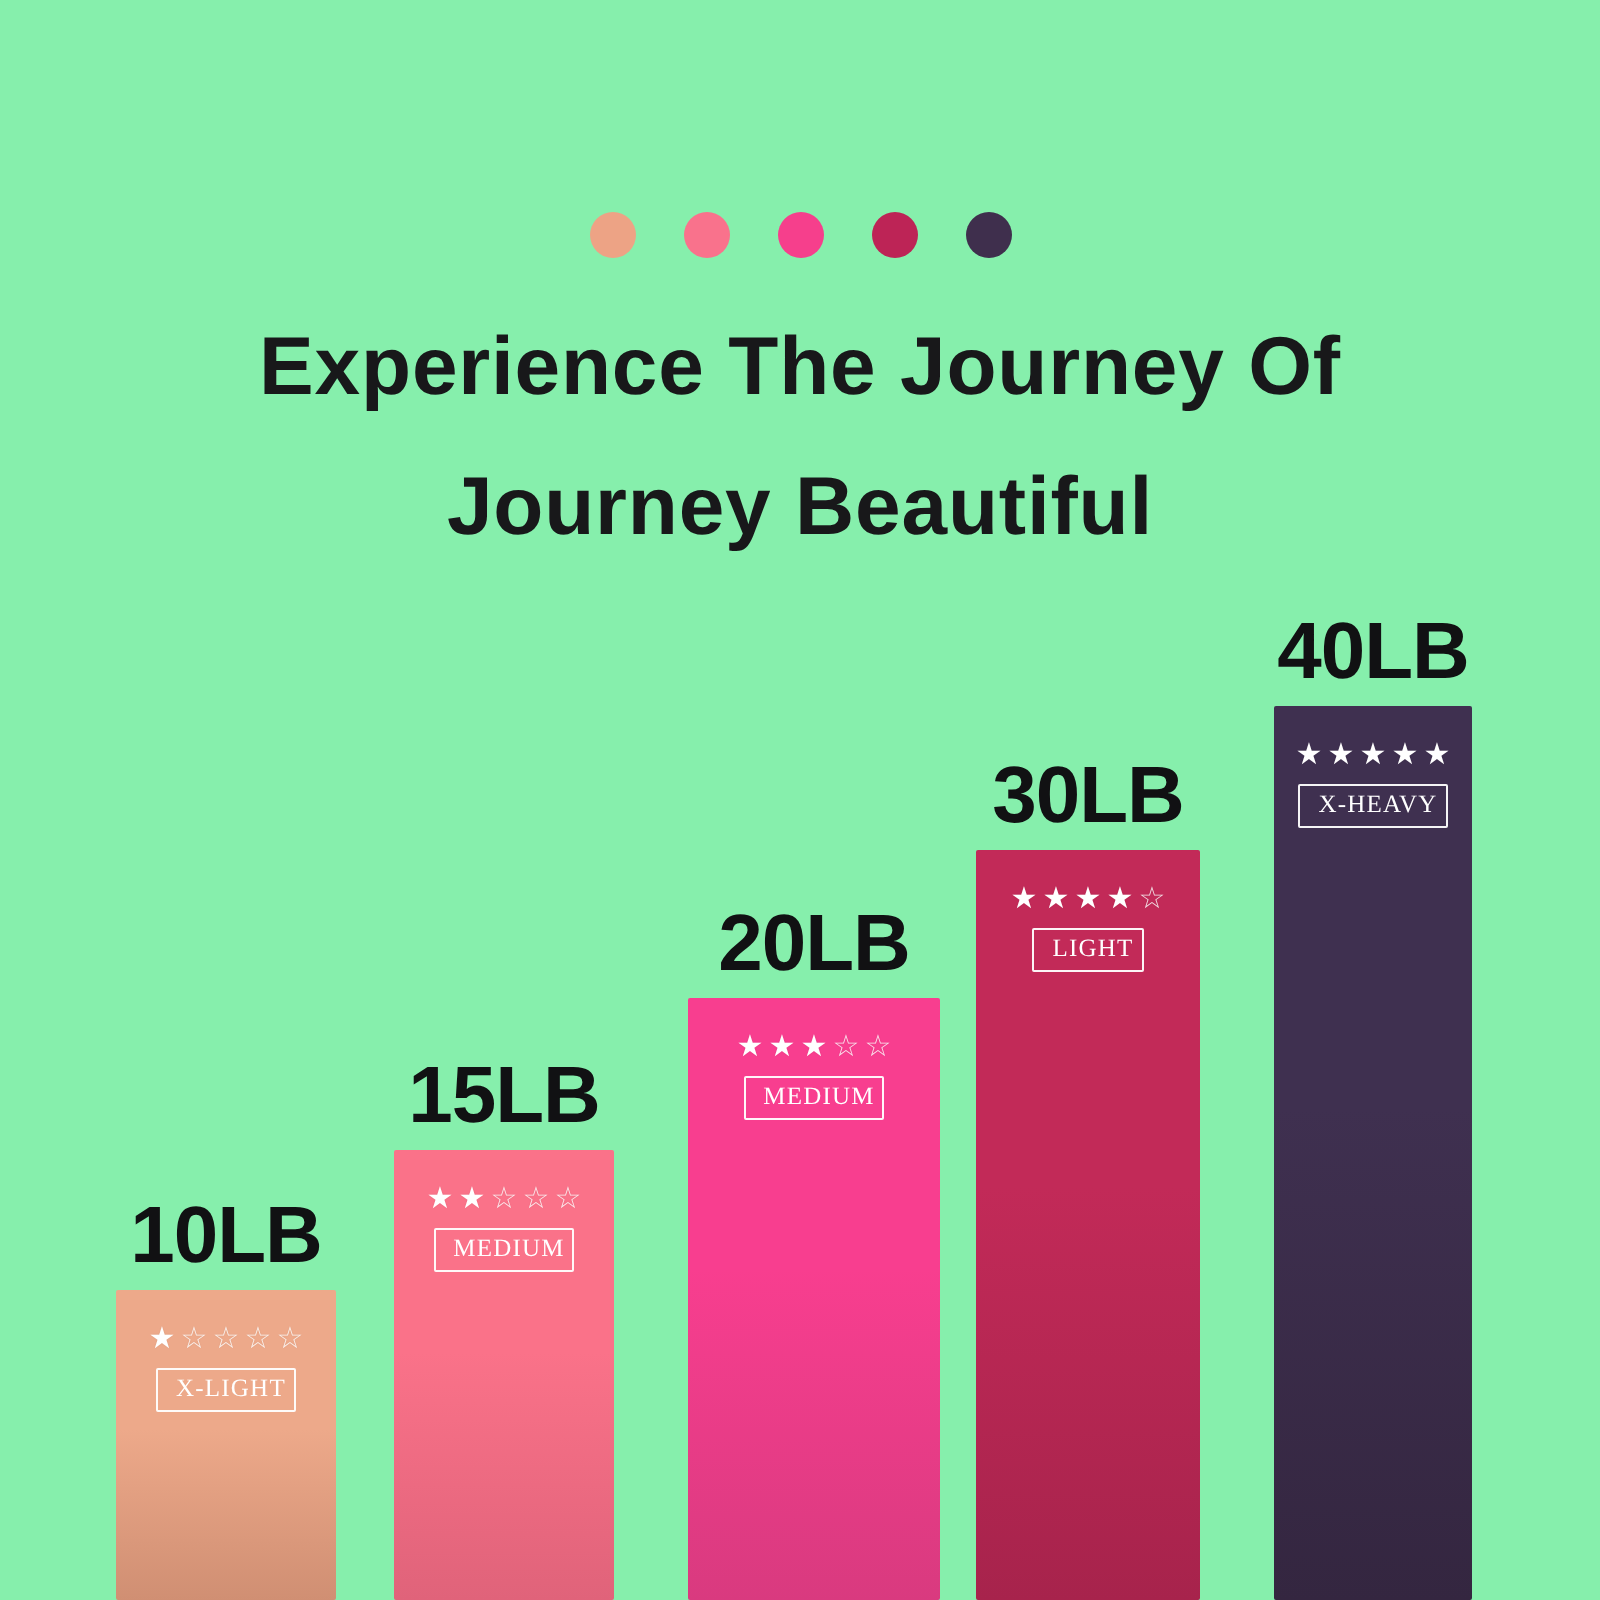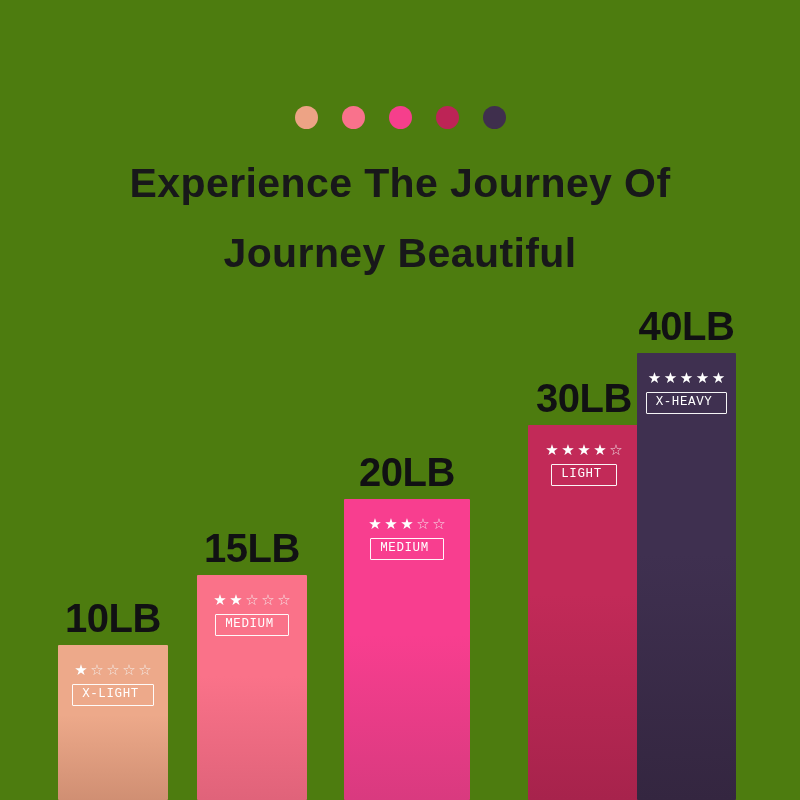--- a/index.html
+++ b/index.html
@@ -14,21 +14,21 @@
     font-family: "Liberation Sans", sans-serif;
     position: relative;
   }
 
   #infographic {
     position: absolute;
     left: 0;
     top: 0;
     width: 800px;
     height: 800px;
-    background: #4d7c0f;
+    background: #86efac;
     overflow: hidden;
   }
 
   
   #dot-row {
     position: absolute;
     left: 0;
     top: 104px;
     width: 800px;
     height: 26px;
@@ -131,25 +131,25 @@
   .star.empty {
     color: rgba(255,255,255,0.82);
   }
 
   .level-badge {
     border: 1.6px solid rgba(255,255,255,0.95);
     color: #ffffff;
     font-size: 12.5px;
     font-weight: normal;
     letter-spacing: 0.6px;
-    padding: 3px 14px 4px 9px;
+    padding: 3px 4px 4px 9px;
     line-height: 1;
     white-space: nowrap;
     border-radius: 1px;
-    font-family: Liberation Mono, monospace;
+    font-family: Liberation Serif, serif;
   }
 
   
   .bar-fade {
     position: absolute;
     left: 0;
     bottom: 0;
     width: 100%;
     height: 10px;
     pointer-events: none;
@@ -215,21 +215,21 @@
               <span class="star">★</span>
               <span class="star">★</span>
               <span class="star empty">☆</span>
               <span class="star empty">☆</span>
             </div>
             <div class="level-badge">MEDIUM</div>
           </div>
           <div class="bar-fade"></div>
         </div>
       </div>
-      <div class="bar-group" style="left: 488px; width: 112px; height: 375px; margin-left: 40px;">
+      <div class="bar-group" style="left: 488px; width: 112px; height: 375px;">
         <div class="bar-value">30LB</div>
         <div class="bar" style="background: linear-gradient(rgb(194, 42, 88) 0%, rgb(194, 42, 88) 45%, rgb(167, 35, 76) 100%);">
           <div class="bar-inner">
             <div class="stars">
               <span class="star">★</span>
               <span class="star">★</span>
               <span class="star">★</span>
               <span class="star">★</span>
               <span class="star empty">☆</span>
             </div>

